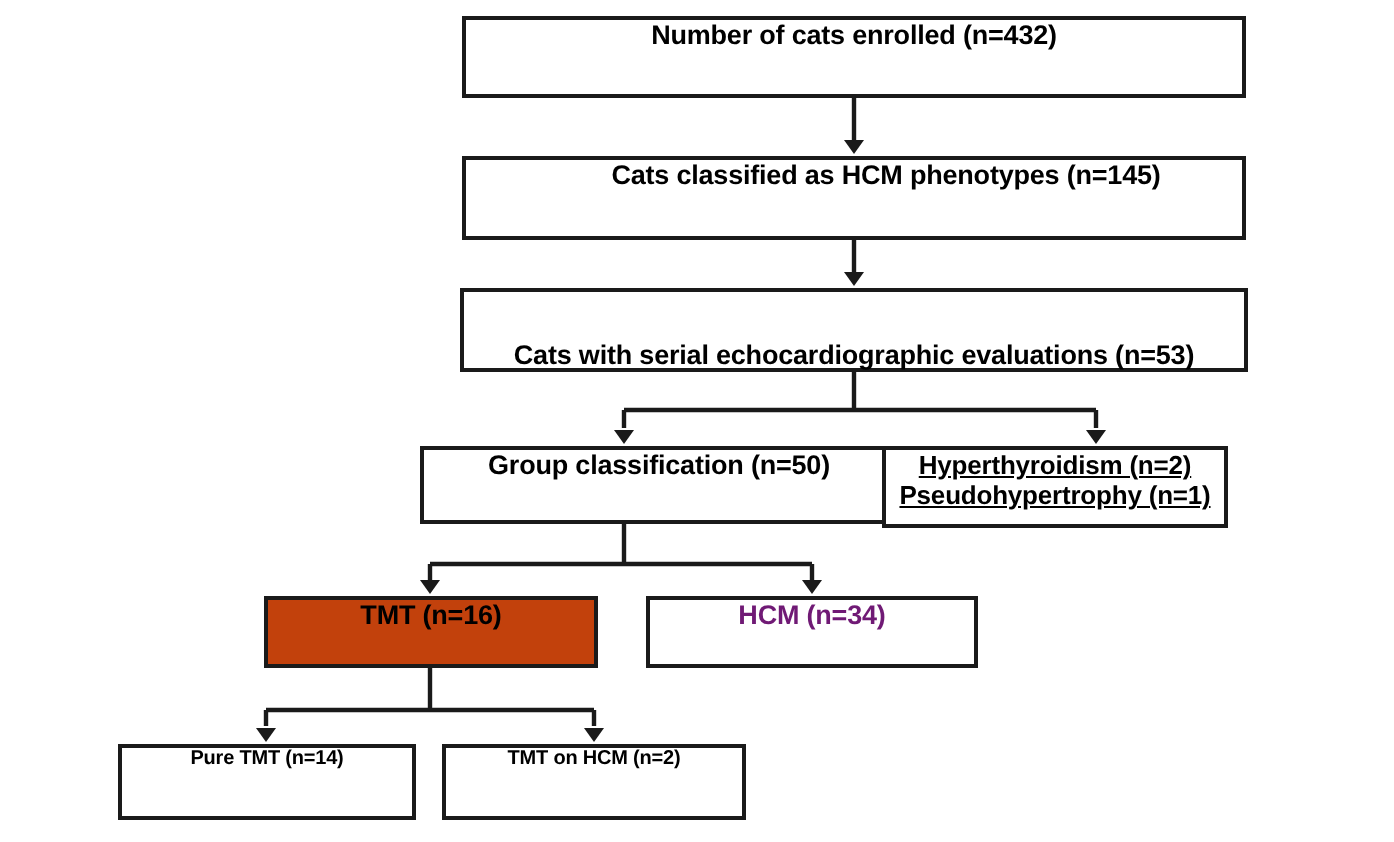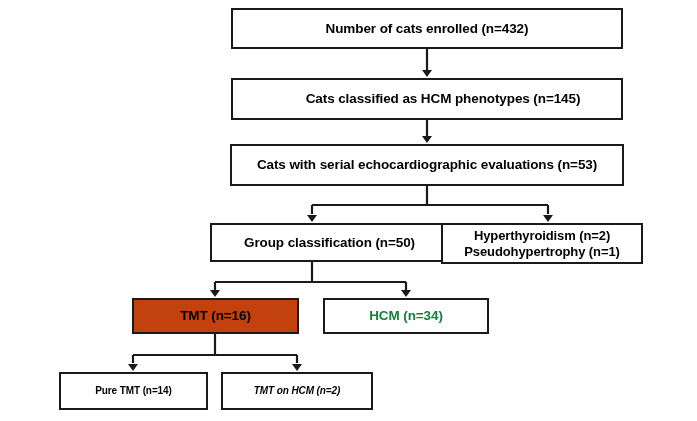--- a/index.html
+++ b/index.html
@@ -23,21 +23,20 @@
     top: 0;
     width: 697px;
     height: 421px;
   }
   .node-box {
     position: absolute;
     box-sizing: border-box;
     background: #ffffff;
     border: 2px solid #1a1a1a;
     display: flex;
-    align-items: center;
     justify-content: center;
     text-align: center;
     z-index: 2;
   }
   .node-text {
     font-family: "Liberation Sans", sans-serif;
     font-weight: bold;
     color: #000000;
     line-height: 1.18;
     letter-spacing: -0.1px;
@@ -77,36 +76,36 @@
   </svg>
 
   <div id="node-layer">
       <div class="node-box" style="left: 231px; top: 8px; width: 392px; height: 41px; border-color: rgb(26, 26, 26); background: rgb(255, 255, 255);">
         <span class="node-text fs-13" style="color: rgb(0, 0, 0);">Number of cats enrolled (n=432)</span>
       </div>
       <div class="node-box" style="left: 231px; top: 78px; width: 392px; height: 42px; border-color: rgb(26, 26, 26); background: rgb(255, 255, 255); padding-left: 32px;">
         <span class="node-text fs-13" style="color: rgb(0, 0, 0);">Cats classified as HCM phenotypes (n=145)</span>
       </div>
       <div class="node-box" style="left: 230px; top: 144px; width: 394px; height: 42px; border-color: rgb(26, 26, 26); background: rgb(255, 255, 255);">
-        <span class="node-text fs-13" style="color: rgb(0, 0, 0);">Cats with serial echocardiographic evaluations (n=53)</span>
+        <span class="node-text fs-13" style="color: rgb(0, 0, 0); margin-top: 24px;">Cats with serial echocardiographic evaluations (n=53)</span>
       </div>
       <div class="node-box" style="left: 210px; top: 223px; width: 239px; height: 39px; border-color: rgb(26, 26, 26); background: rgb(255, 255, 255);">
         <span class="node-text fs-13" style="color: rgb(0, 0, 0);">Group classification (n=50)</span>
       </div>
-      <div class="node-box" style="left: 441px; top: 223px; width: 202px; height: 41px; border-color: rgb(26, 26, 26); background: rgb(255, 255, 255);">
+      <div class="node-box" style="left: 441px; top: 223px; width: 173px; height: 41px; border-color: rgb(26, 26, 26); background: rgb(255, 255, 255); text-decoration: underline;">
         <span class="node-text fs-13b" style="color: rgb(0, 0, 0);">Hyperthyroidism (n=2)
 Pseudohypertrophy (n=1)</span>
       </div>
       <div class="node-box" style="left: 132px; top: 298px; width: 167px; height: 36px; border-color: rgb(26, 26, 26); background: #c2410c;">
         <span class="node-text fs-13" style="color: rgb(0, 0, 0);">TMT (n=16)</span>
       </div>
       <div class="node-box" style="left: 323px; top: 298px; width: 166px; height: 36px; border-color: rgb(26, 26, 26); background: rgb(255, 255, 255);">
-        <span class="node-text fs-13" style="color: #15803d;">HCM (n=34)</span>
+        <span class="node-text fs-13" style="color: #701a75;">HCM (n=34)</span>
       </div>
       <div class="node-box" style="left: 59px; top: 372px; width: 149px; height: 38px; border-color: rgb(26, 26, 26); background: rgb(255, 255, 255);">
         <span class="node-text fs-12" style="color: rgb(0, 0, 0);">Pure TMT (n=14)</span>
       </div>
       <div class="node-box" style="left: 221px; top: 372px; width: 152px; height: 38px; border-color: rgb(26, 26, 26); background: rgb(255, 255, 255);">
-        <span class="node-text fs-12" style="color: rgb(0, 0, 0); font-style: italic;">TMT on HCM (n=2)</span>
+        <span class="node-text fs-12" style="color: rgb(0, 0, 0);">TMT on HCM (n=2)</span>
       </div>
     </div>
 
 </div>
 
 </body></html>

